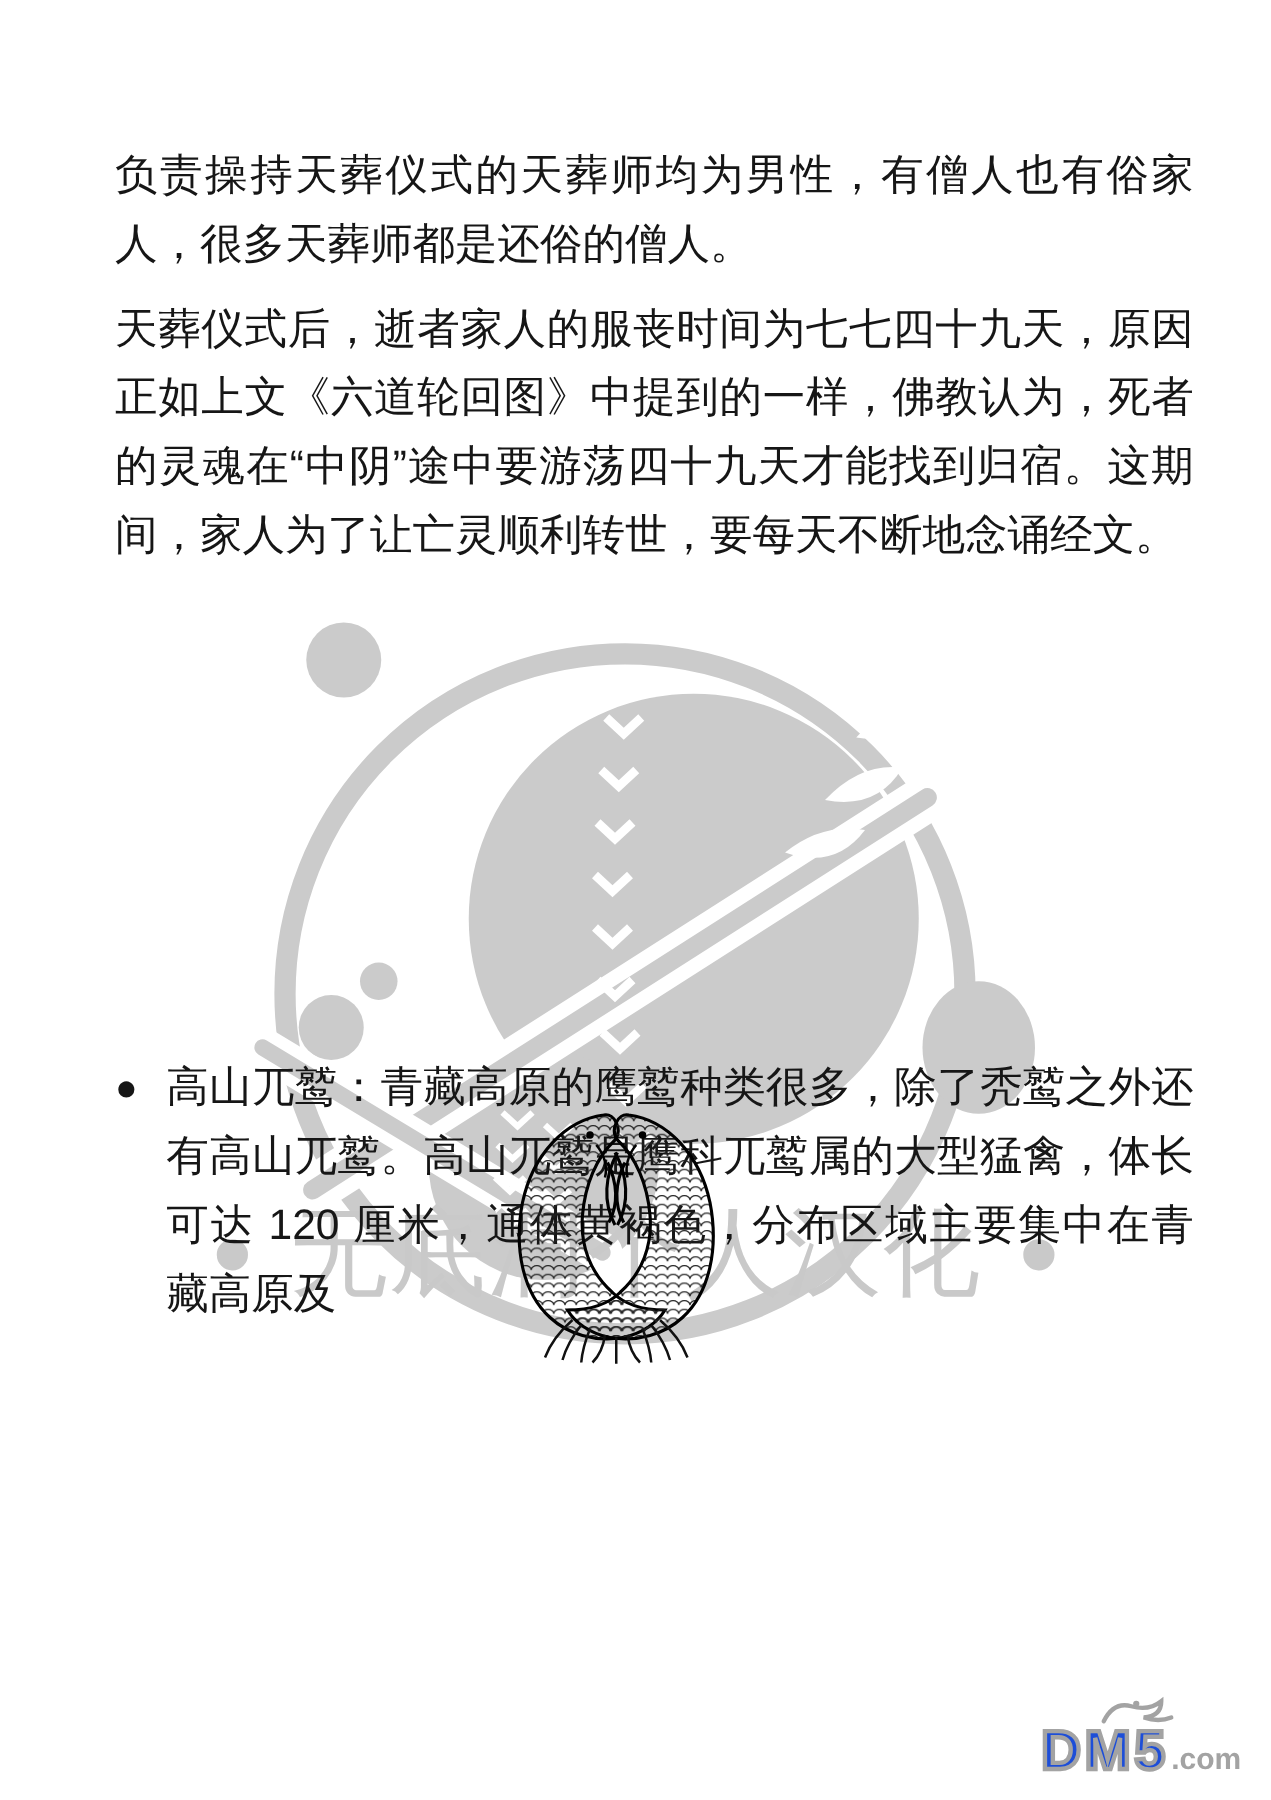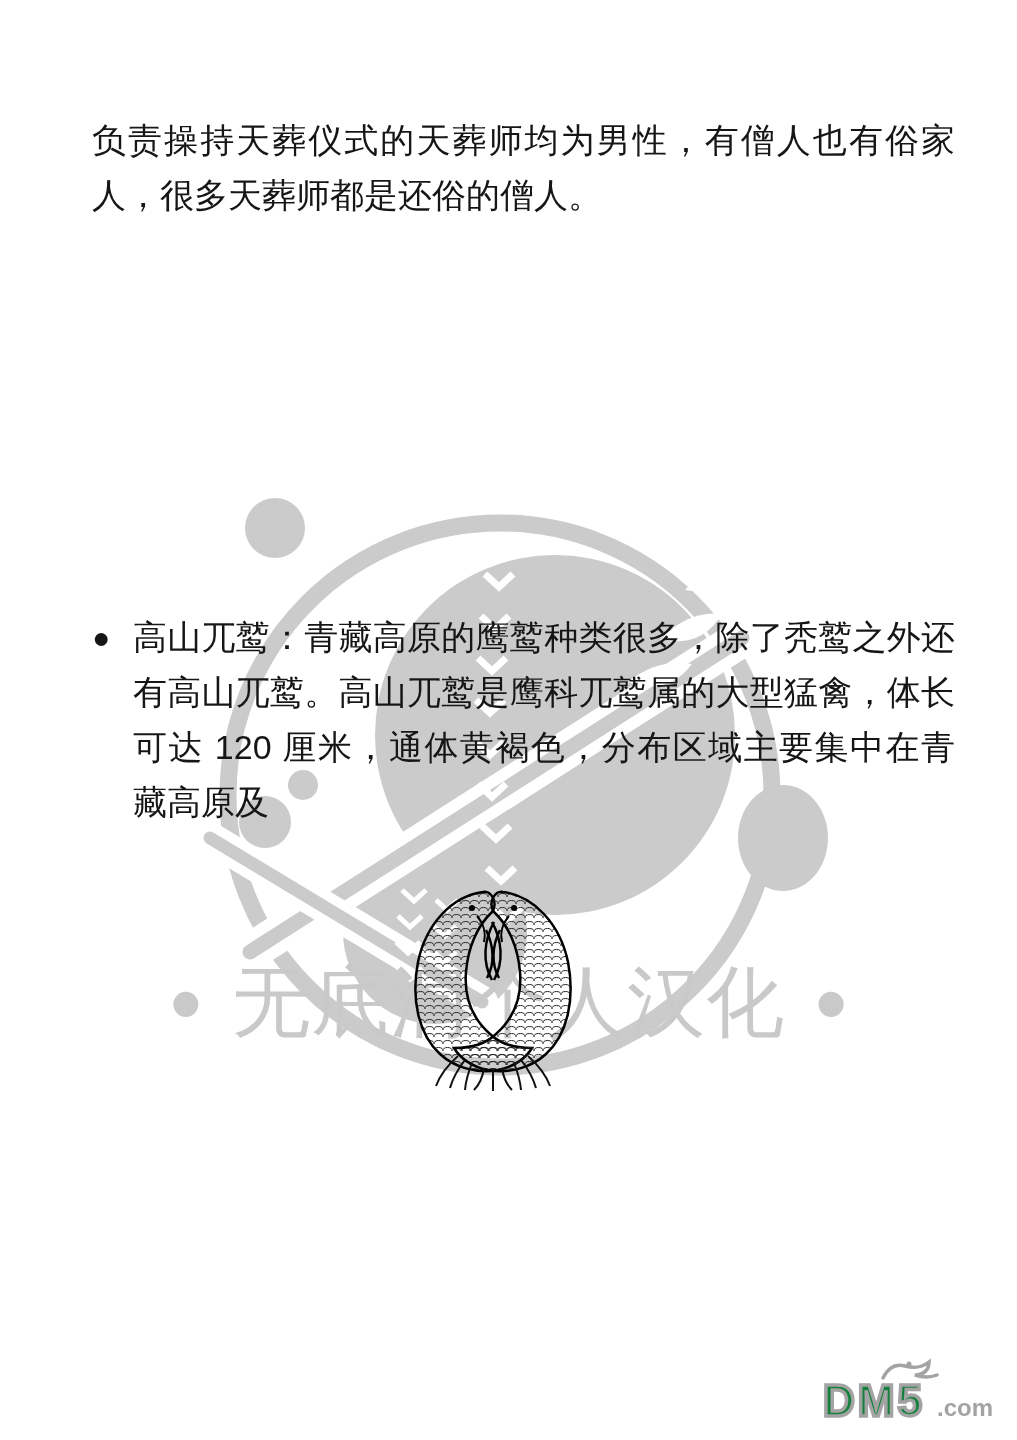--- a/index.html
+++ b/index.html
@@ -53,23 +53,23 @@
     z-index:3;pointer-events:none;
   }
 
   
   .dm5{
     position:absolute;right:24px;bottom:14px;
     display:flex;align-items:baseline;z-index:4;
   }
   .dm5-main{
     font-size:44px;font-weight:900;letter-spacing:3px;
-    color:#15803d;-webkit-text-stroke:3.5px #a3a3a3;
+    color:#1d4ed8;-webkit-text-stroke:3.5px #a3a3a3;
   }
-  .dm5-suffix{font-size:24px;font-weight:800;color:#a3a3a3;margin-left:12px;}
+  .dm5-suffix{font-size:24px;font-weight:800;color:#a3a3a3;margin-left:2px;}
   .dm5-mascot{position:absolute;right:68px;bottom:50px;z-index:4;}
 </style>
 </head>
 <body>
 
 <div class="page">
 
   <div class="wm-emblem">
     <svg width="720" height="640" viewBox="0 0 720 640" xmlns="http://www.w3.org/2000/svg">
       <circle cx="360" cy="325" r="272" fill="none" stroke="#cbcbcb" stroke-width="17"></circle>
@@ -160,20 +160,21 @@
           <path d="M104,182 Q102,196 94,204"></path>
           <path d="M113,184 Q113,198 113,205"></path>
           <path d="M122,182 Q124,196 132,204"></path>
         </g>
       </g>
     </svg>
   </div>
 
   <div class="content">
     <p class="para">负责操持天葬仪式的天葬师均为男性，有僧人也有俗家人，很多天葬师都是还俗的僧人。</p>
+    <p class="para">天葬仪式后，逝者家人的服丧时间为七七四十九天，原因正如上文《六道轮回图》中提到的一样，佛教认为，死者的灵魂在“中阴”途中要游荡四十九天才能找到归宿。这期间，家人为了让亡灵顺利转世，要每天不断地念诵经文。</p>
     <div class="bullet-row">
       <span class="bullet-marker">●</span>
       <span>高山兀鹫：青藏高原的鹰鹫种类很多，除了秃鹫之外还有高山兀鹫。高山兀鹫是鹰科兀鹫属的大型猛禽，体长可达 120 厘米，通体黄褐色，分布区域主要集中在青藏高原及</span>
     </div>
   </div>
 
   <div class="dm5-mascot">
     <svg width="70" height="34" viewBox="0 0 70 34" xmlns="http://www.w3.org/2000/svg">
       <path d="M4,26 q8,-16 22,-12 q14,4 24,-4 q0,12 -14,13 q12,4 22,0" fill="none" stroke="#a3a3a3" stroke-width="3.5" stroke-linecap="round"></path>
       <circle cx="30" cy="12" r="2.5" fill="#a3a3a3"></circle>

